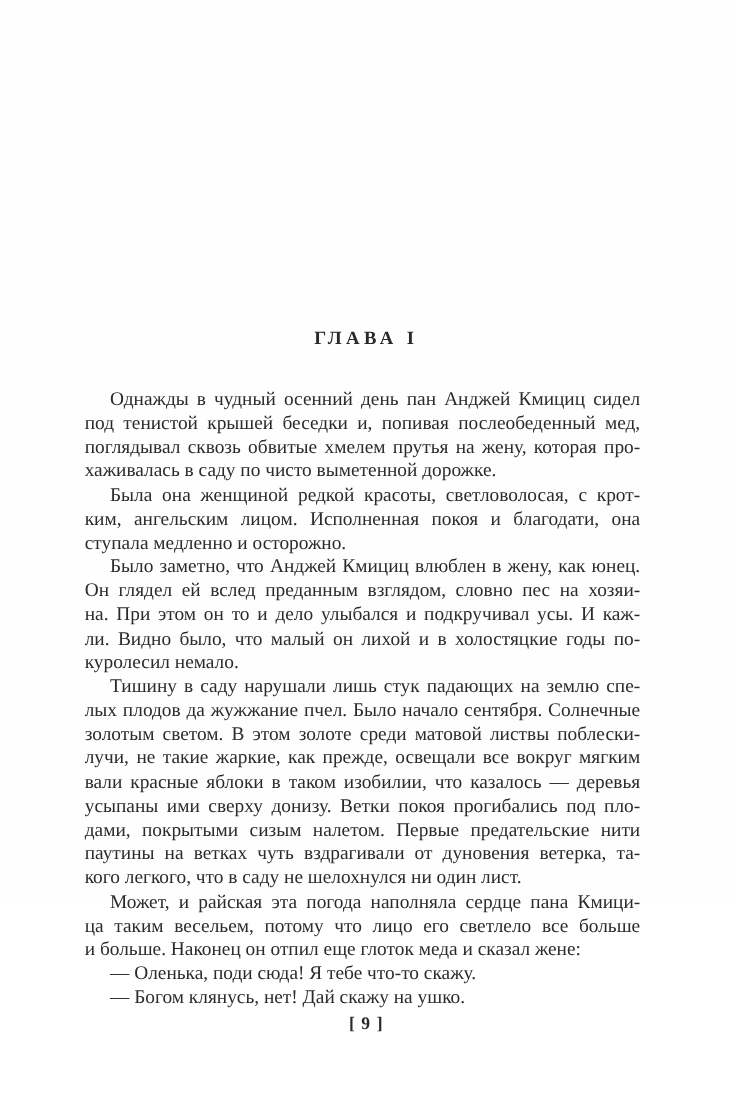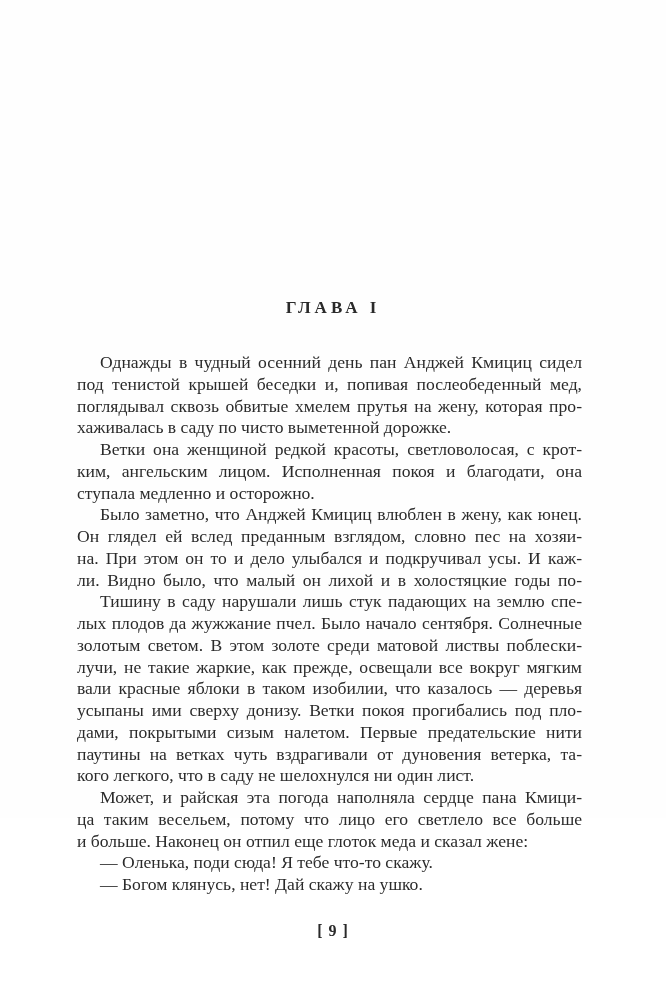--- a/index.html
+++ b/index.html
@@ -75,27 +75,28 @@
 <body>
 
 <div class="page">
   <div class="chapter-title">ГЛАВА I</div>
 
   <div class="text-block">
     <span class="line indent">Однажды в чудный осенний день пан Анджей Кмициц сидел</span>
     <span class="line">под тенистой крышей беседки и, попивая послеобеденный мед,</span>
     <span class="line">поглядывал сквозь обвитые хмелем прутья на жену, которая про-</span>
     <span class="line last">хаживалась в саду по чисто выметенной дорожке.</span>
-    <span class="line indent">Ветки она женщиной редкой красоты, светловолосая, с крот-</span>
+    <span class="line indent">Была она женщиной редкой красоты, светловолосая, с крот-</span>
     <span class="line">ким, ангельским лицом. Исполненная покоя и благодати, она</span>
     <span class="line last">ступала медленно и осторожно.</span>
     <span class="line indent">Было заметно, что Анджей Кмициц влюблен в жену, как юнец.</span>
     <span class="line">Он глядел ей вслед преданным взглядом, словно пес на хозяи-</span>
     <span class="line">на. При этом он то и дело улыбался и подкручивал усы. И каж-</span>
     <span class="line">ли. Видно было, что малый он лихой и в холостяцкие годы по-</span>
+    <span class="line last">куролесил немало.</span>
     <span class="line indent">Тишину в саду нарушали лишь стук падающих на землю спе-</span>
     <span class="line">лых плодов да жужжание пчел. Было начало сентября. Солнечные</span>
     <span class="line">золотым светом. В этом золоте среди матовой листвы поблески-</span>
     <span class="line">лучи, не такие жаркие, как прежде, освещали все вокруг мягким</span>
     <span class="line">вали красные яблоки в таком изобилии, что казалось — деревья</span>
     <span class="line">усыпаны ими сверху донизу. Ветки покоя прогибались под пло-</span>
     <span class="line">дами, покрытыми сизым налетом. Первые предательские нити</span>
     <span class="line">паутины на ветках чуть вздрагивали от дуновения ветерка, та-</span>
     <span class="line last">кого легкого, что в саду не шелохнулся ни один лист.</span>
     <span class="line indent">Может, и райская эта погода наполняла сердце пана Кмици-</span>

